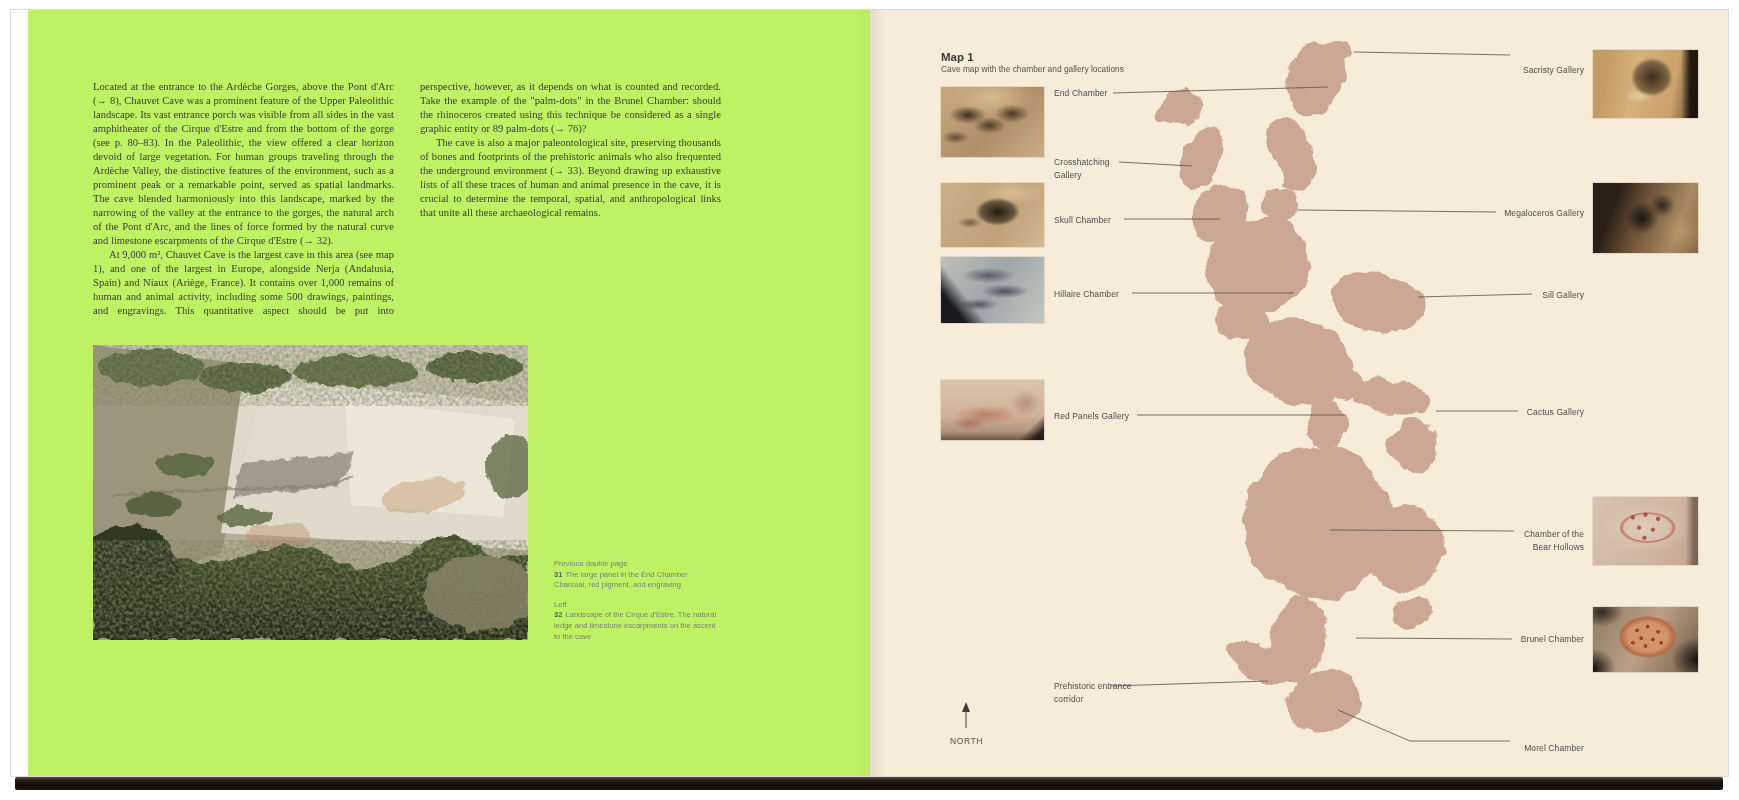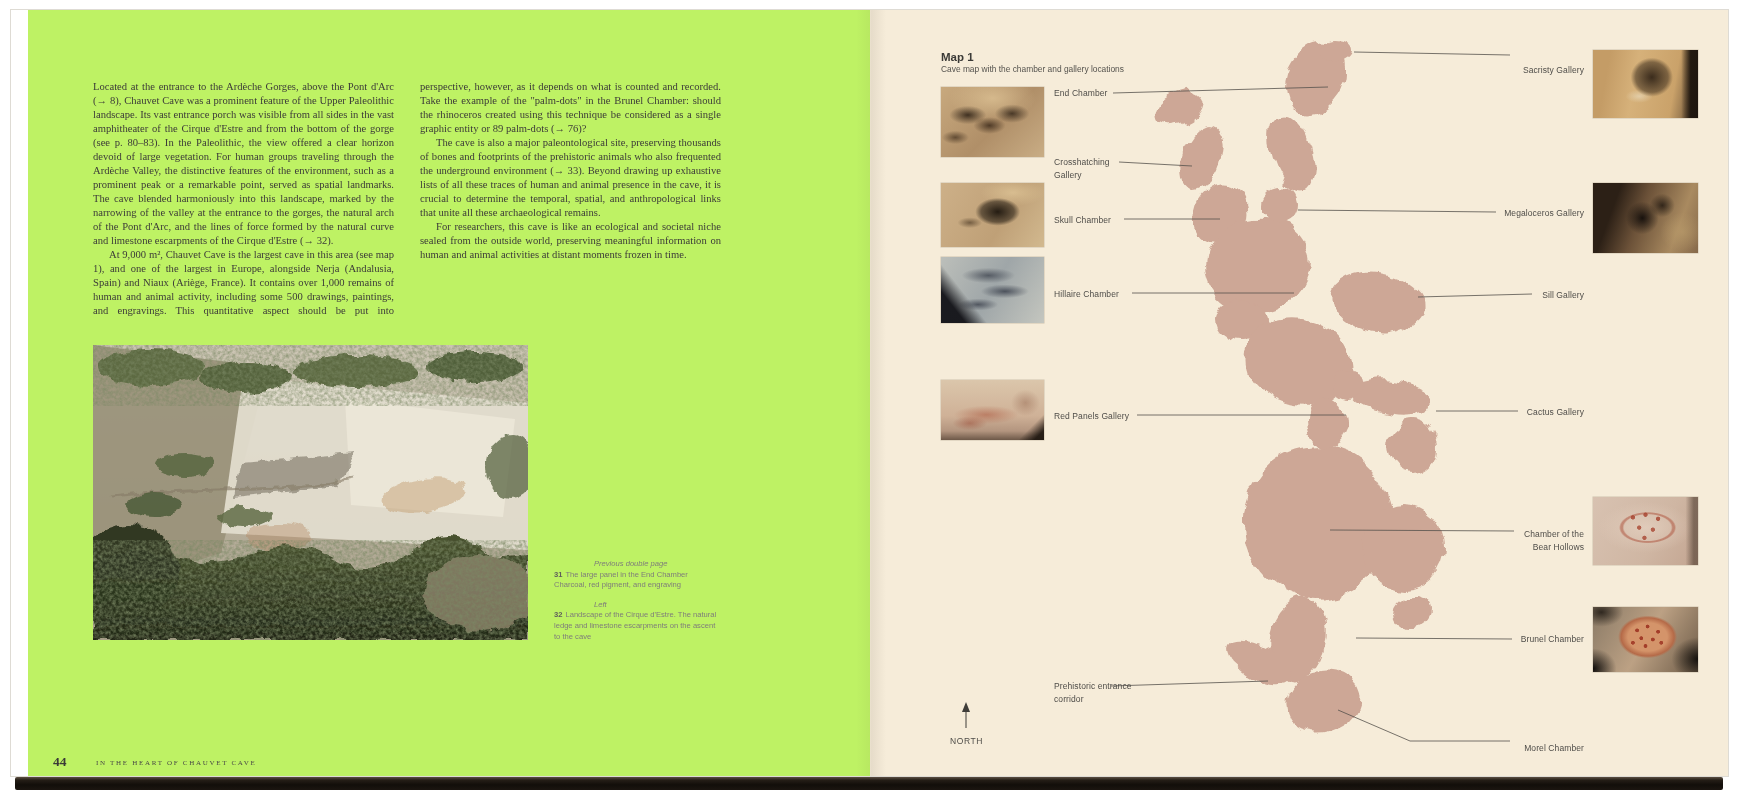--- a/index.html
+++ b/index.html
@@ -35,21 +35,21 @@
   }
   .body-text p{margin:0;}
   .body-text p + p{text-indent:16px;}
   .photo-figure{
     position:absolute;left:65px;top:335px;width:435px;height:295px;overflow:hidden;background:#b5ae9c;
   }
   .captions{
     position:absolute;left:526px;top:549px;width:168px;
     font-size:7.6px;line-height:10.6px;color:#7e7d7a;
   }
-  .cap-heading{font-style:italic;margin-top:9px;margin-left:40px;}
+  .cap-heading{margin-top:9px;}
   .cap-heading:first-child{margin-top:0;}
   .fig-num{font-weight:bold;color:#5f5e5b;margin-right:3px;text-align:right;}
   .footer{position:absolute;left:0;top:744px;width:859px;height:22px;color:#3a3a37;}
   .page-number{
     position:absolute;left:25px;top:0;font-family:"Liberation Serif", serif;
     font-weight:bold;font-size:13.5px;
   }
   .running-title{
     position:absolute;left:68px;top:5px;font-family:"Liberation Serif", serif;
     font-size:7px;letter-spacing:1.7px;color:#4a4946;
@@ -136,21 +136,20 @@
 <body>
 
 <div class="spread">
 
   <div class="page-left">
 
     <div class="body-text">
       <p>Located at the entrance to the Ardèche Gorges, above the Pont d'Arc (→ 8), Chauvet Cave was a prominent feature of the Upper Paleolithic landscape. Its vast entrance porch was visible from all sides in the vast amphitheater of the Cirque d'Estre and from the bottom of the gorge (see p. 80–83). In the Paleolithic, the view offered a clear horizon devoid of large vegetation. For human groups traveling through the Ardèche Valley, the distinctive features of the environment, such as a prominent peak or a remarkable point, served as spatial landmarks. The cave blended harmoniously into this landscape, marked by the narrowing of the valley at the entrance to the gorges, the natural arch of the Pont d'Arc, and the lines of force formed by the natural curve and limestone escarpments of the Cirque d'Estre (→ 32).</p>
       <p>At 9,000 m², Chauvet Cave is the largest cave in this area (see map 1), and one of the largest in Europe, alongside Nerja (Andalusia, Spain) and Niaux (Ariège, France). It contains over 1,000 remains of human and animal activity, including some 500 drawings, paintings, and engravings. This quantitative aspect should be put into perspective, however, as it depends on what is counted and recorded. Take the example of the "palm-dots" in the Brunel Chamber: should the rhinoceros created using this technique be considered as a single graphic entity or 89 palm-dots (→ 76)?</p>
       <p>The cave is also a major paleontological site, preserving thousands of bones and footprints of the prehistoric animals who also frequented the underground environment (→ 33). Beyond drawing up exhaustive lists of all these traces of human and animal presence in the cave, it is crucial to determine the temporal, spatial, and anthropological links that unite all these archaeological remains.</p>
-      <p>For researchers, this cave is like an ecological and societal niche sealed from the outside world, preserving meaningful information on human and animal activities at distant moments frozen in time.</p>
     </div>
 
     <div class="photo-figure">
       <svg width="435" height="295" viewBox="0 0 435 295">
         <defs>
           <linearGradient id="rockGrad" x1="0" y1="0" x2="0" y2="1">
             <stop offset="0" stop-color="#ccc5b4"></stop>
               <stop offset="1" stop-color="#a89f8a"></stop>
           </linearGradient>
           <linearGradient id="forestGrad" x1="0" y1="0" x2="0" y2="1">
@@ -201,24 +200,20 @@
       <div>
         <span class="fig-num">31</span><span>The large panel in the End Chamber</span>
       </div>
       <div>Charcoal, red pigment, and engraving</div>
       <div class="cap-heading">Left</div>
       <div>
         <span class="fig-num">32</span><span>Landscape of the Cirque d'Estre. The natural ledge and limestone escarpments on the ascent to the cave</span>
       </div>
     </div>
 
-    <div class="footer">
-      <span class="page-number">44</span>
-      <span class="running-title">IN THE HEART OF CHAUVET CAVE</span>
-    </div>
   </div>
 
   <div class="page-right">
 
     <svg class="map-svg" viewBox="0 0 858 766">
       <defs>
         <g id="mapShape">
           <ellipse cx="310" cy="98" rx="26" ry="16" transform="rotate(-25 310 98)"></ellipse>
           <ellipse cx="331" cy="148" rx="20" ry="34" transform="rotate(18 331 148)"></ellipse>
           <ellipse cx="352" cy="204" rx="26" ry="30" transform="rotate(20 352 204)"></ellipse>

